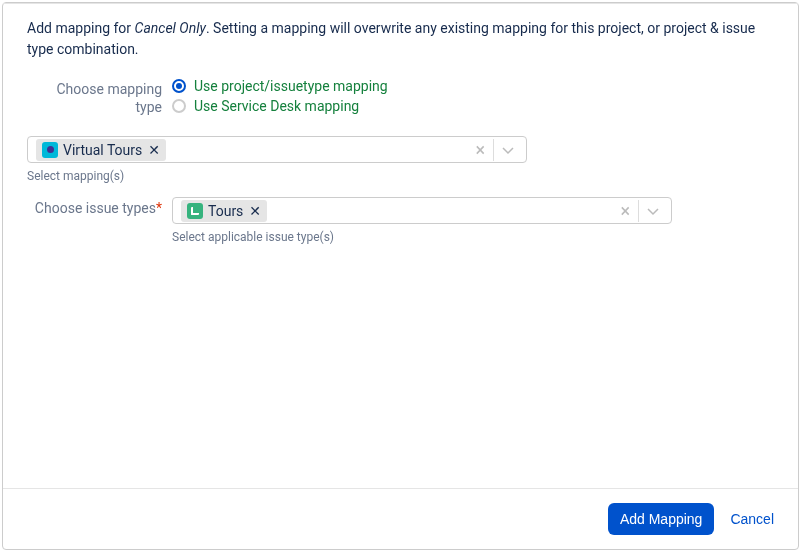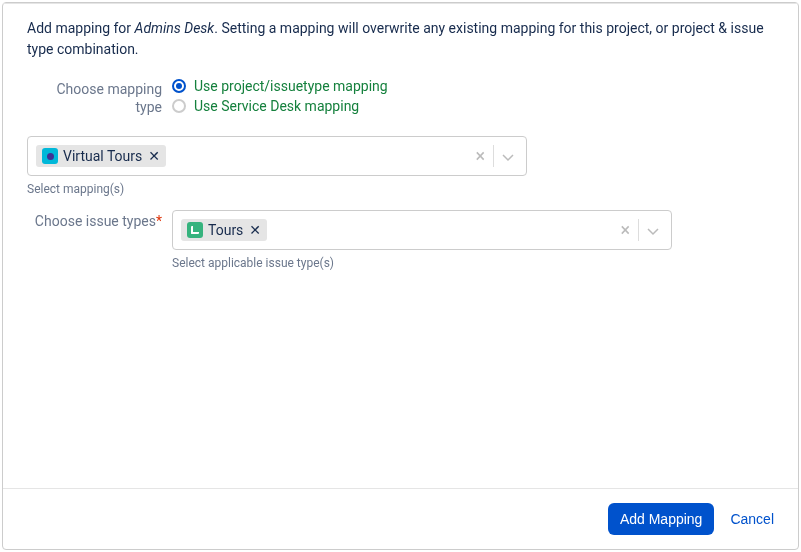--- a/index.html
+++ b/index.html
@@ -99,21 +99,21 @@
       font-size: 14px;
       color: #15803d;
     }
     .multiselect {
       border: 1px solid #ccc;
       border-radius: 4px;
       display: flex;
       align-items: center;
       padding: 4px 4px;
       width: 500px;
-      height: 40px;
+      height: 27px;
       background: #fff;
     }
     .chip {
       background: #e5e5e5;
       border-radius: 3px;
       padding: 3px 6px;
       display: inline-flex;
       align-items: center;
       font-size: 14px;
       color: #172B4D;
@@ -212,21 +212,21 @@
       font-size: 14px;
       cursor: pointer;
     }
   </style>
 </head>
 <body>
 
 <div class="dialog">
   <div class="dialog-body">
     <p class="description">
-      <span>Add mapping for </span><span class="emph">Admins Desk</span><span>. Setting a mapping will overwrite any existing mapping for this project, or project &amp; issue type combination.</span>
+      <span>Add mapping for </span><span class="emph">Cancel Only</span><span>. Setting a mapping will overwrite any existing mapping for this project, or project &amp; issue type combination.</span>
     </p>
 
     <div class="form-row spaced">
       <div class="form-label">Choose mapping type</div>
       <div class="form-field">
         <div class="radio-option">
           <span class="radio-circle selected">
               <span class="radio-dot"></span>
             </span>
           <span class="radio-label">Use project/issuetype mapping</span>

